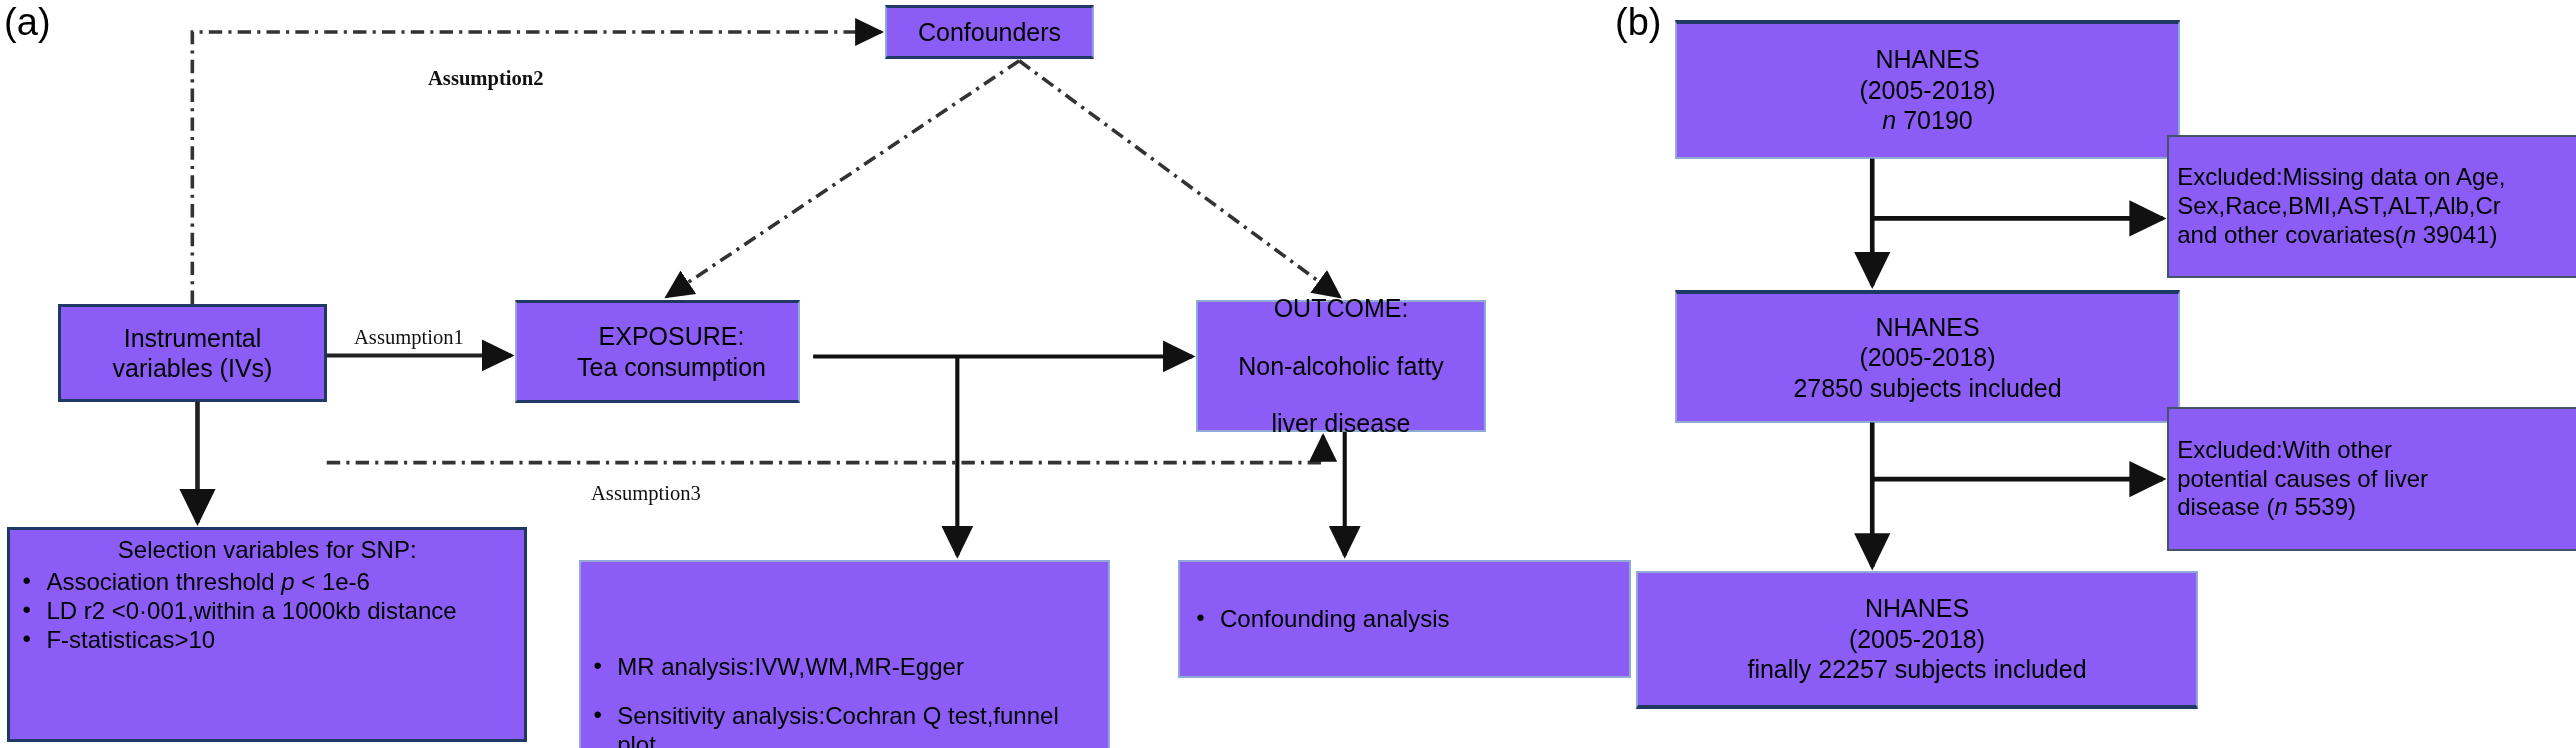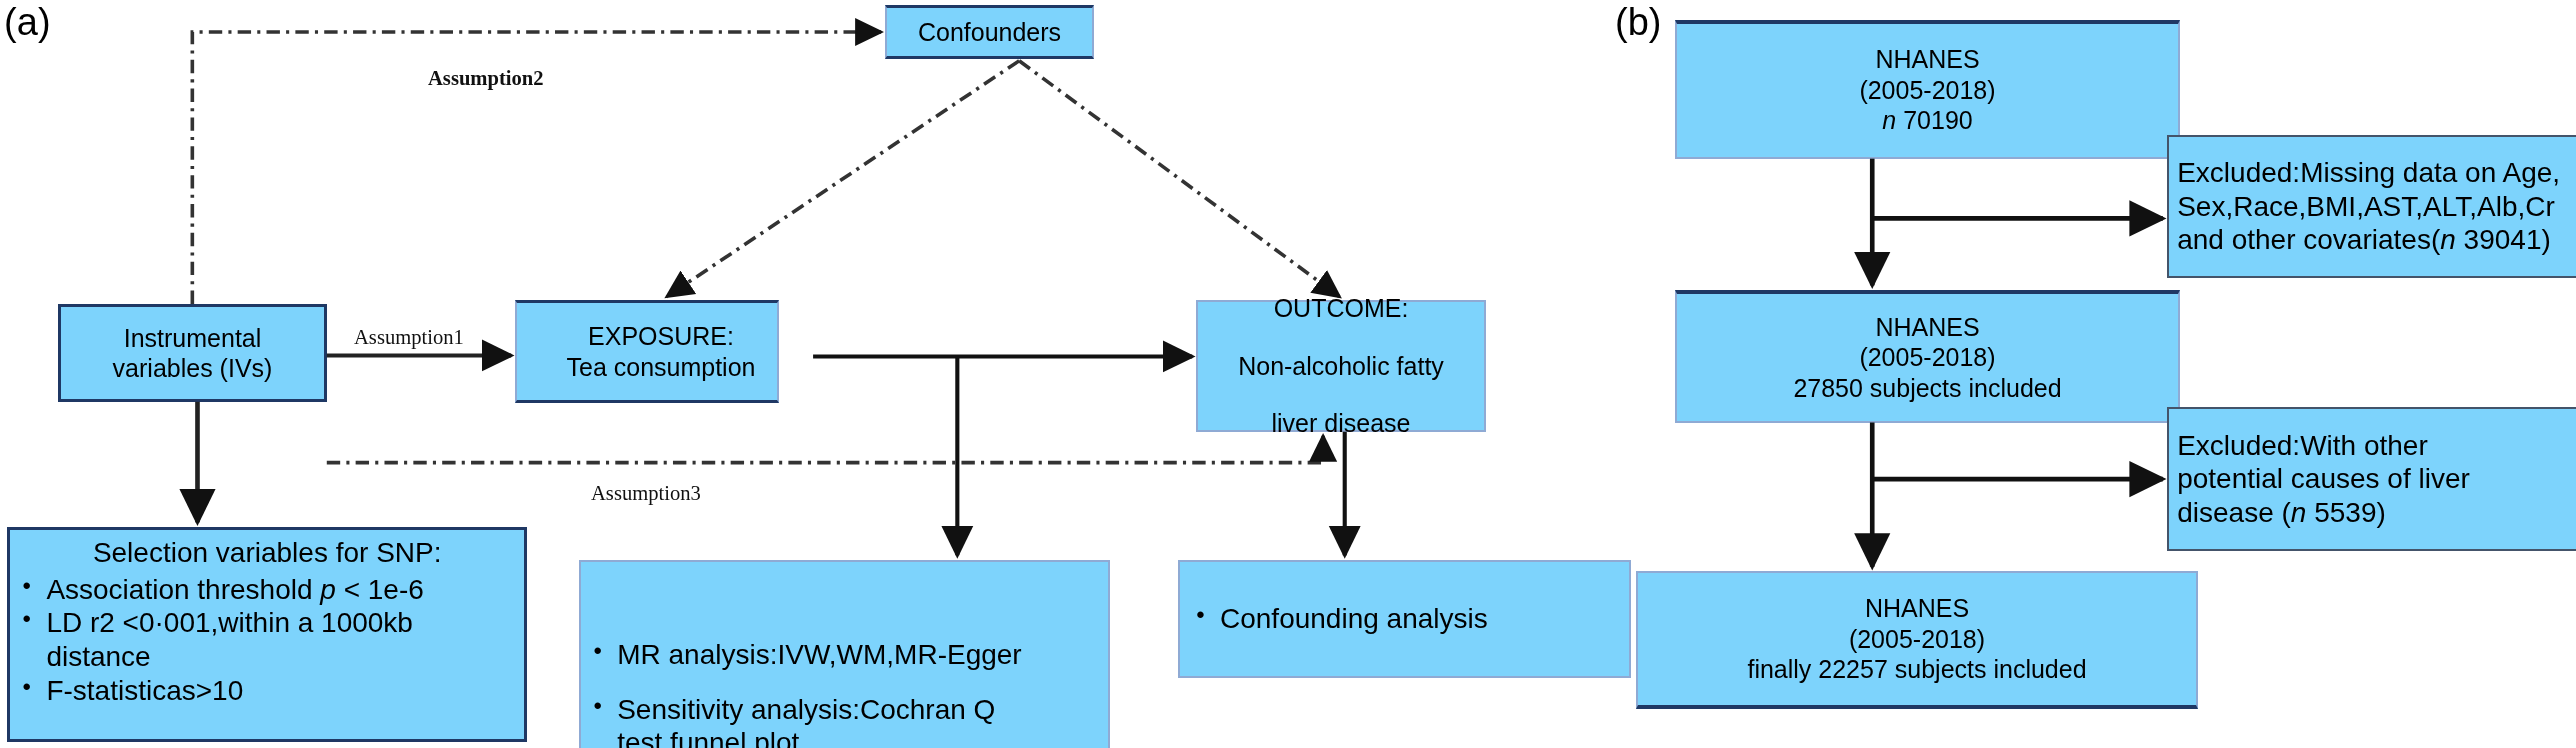--- a/index.html
+++ b/index.html
@@ -1,31 +1,31 @@
 <!DOCTYPE html>
 <html style="font-size:8.2px"><head>
 <meta charset="utf-8">
 <style>
   html,body{margin:0;padding:0;background:#ffffff;}
   body{width:2640px;height:748px;position:relative;font-family:"Liberation Sans",sans-serif;color:#000;overflow:hidden;}
 
   .panel-label{position:absolute;font-family:"Liberation Sans",sans-serif;font-size:38px;line-height:1;color:#000;}
 
   
-  .box{position:absolute;box-sizing:border-box;background:#7dd3fc;display:flex;flex-direction:column;
+  .box{position:absolute;box-sizing:border-box;background:#8b5cf6;display:flex;flex-direction:column;
        align-items:center;justify-content:center;text-align:center;}
   .box.blue{border:2.1px solid #8faad4;border-top:3.6px solid #1f3864;border-bottom:3.6px solid #1f3864;}
   .box.blue-light{border:2.1px solid #8faad4;}
   .box.blue-strong{border:3.1px solid #1f3864;}
   .box.gray{border:2.6px solid #44546a;}
   .box.blue-topdark{border:2.1px solid #8faad4;border-top:4.6px solid #1f3864;}
   .box.blue-botdark{border:2.1px solid #8faad4;border-bottom:4.6px solid #1f3864;}
 
   .box .ln{display:block;white-space:nowrap;}
-  .t42{font-size:28px;line-height:1.20;}
+  .t42{font-size:24px;line-height:1.20;}
   .t44{font-size:25px;line-height:1.22;}
 
   .box.left-align{align-items:flex-start;text-align:left;}
 
   
   .bul{position:relative;padding-left:31px;display:block;white-space:nowrap;}
   .bul:before{content:"\2022";position:absolute;left:7.2px;top:-1px;font-size:24px;line-height:1.2;}
   .bulwrap{padding-left:31px;white-space:normal;}
 
   
@@ -41,21 +41,21 @@
 
 <div class="box blue" style="left:885px;top:5.2px;width:209px;height:54px;">
   <span class="ln t44">Confounders</span>
 </div>
 
 <div class="box blue-strong" style="left:58px;top:304px;width:269px;height:98px;">
   <span class="ln t44">Instrumental</span>
   <span class="ln t44">variables (IVs)</span>
 </div>
 
-<div class="box blue" style="left:515px;top:300px;width:264px;height:103px;padding-left:28px;">
+<div class="box blue" style="left:515px;top:300px;width:285px;height:103px;padding-left:28px;">
   <span class="ln t44">EXPOSURE:</span>
   <span class="ln t44">Tea consumption</span>
 </div>
 
 <div class="box blue-light" style="left:1196px;top:300px;width:290px;height:132px;gap:27px;">
   <span class="ln t44">OUTCOME:</span>
   <span class="ln t44">Non-alcoholic fatty</span>
   <span class="ln t44">liver disease</span>
 </div>
 

